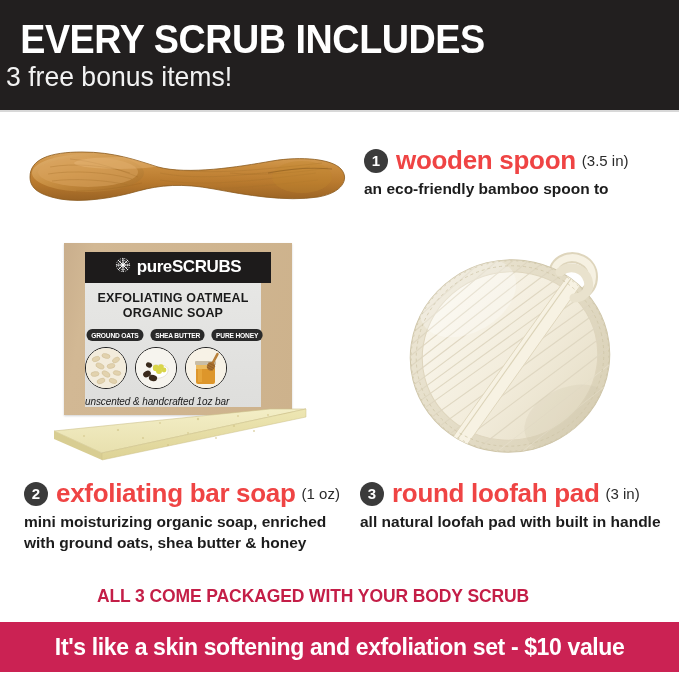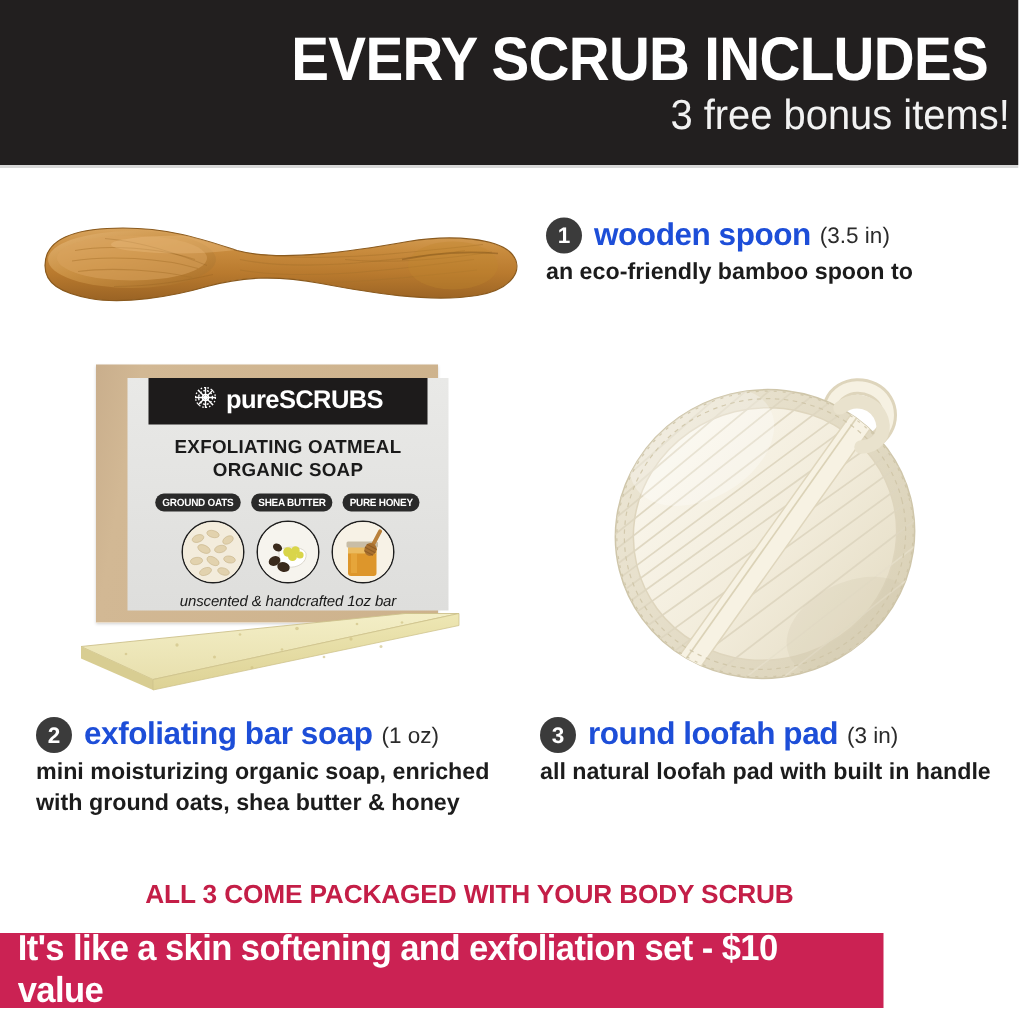--- a/index.html
+++ b/index.html
@@ -17,21 +17,21 @@
 
   
   .header {
     position: absolute;
     left: 0; top: 0;
     width: 679px;
     height: 110px;
     background: #221f1f;
     display: flex;
     flex-direction: column;
-    align-items: flex-end;
+    align-items: flex-start;
     justify-content: center;
   }
   .header-title {
     color: #ffffff;
     font-size: 41px;
     font-weight: bold;
     letter-spacing: -0.5px;
     line-height: 1;
     transform: scaleX(0.92);
     margin-bottom: 3px;
@@ -65,23 +65,23 @@
     color: #ffffff;
     font-size: 15px;
     font-weight: bold;
     display: flex;
     align-items: center;
     justify-content: center;
     margin-right: 8px;
     flex: none;
   }
   .cap-title {
-    font-size: 21px;
-    font-weight: bold;
-    color: #1d4ed8;
+    font-size: 26px;
+    font-weight: bold;
+    color: #ef4444;
     letter-spacing: -0.3px;
   }
   .cap-size {
     font-size: 15px;
     color: #2b2b2b;
     margin-left: 6px;
     font-weight: normal;
   }
   .cap-desc {
     font-size: 15.5px;
@@ -110,25 +110,24 @@
   .soap-box {
     position: absolute;
     left: 16px; top: 0;
     width: 228px; height: 172px;
     background: linear-gradient(100deg,#c9ae8c 0%, #d2b894 12%, #cdb28c 100%);
     box-shadow: 0 1px 2px rgba(0,0,0,.18);
   }
   .soap-label {
     position: absolute;
     left: 21px; top: 9px;
-    width: 214px; height: 155px;
+    width: 176px; height: 155px;
     background: linear-gradient(180deg,#e9e9e7 0%, #dededc 100%);
     display: flex;
     flex-direction: column;
-    align-items: center;
   }
   .brand-bar {
     width: 186px; height: 40px;
     background: #1d1b1b;
     display: flex;
     align-items: center;
     justify-content: center;
     gap: 6px;
   }
   .brand-mark { display: block; }
@@ -203,21 +202,21 @@
     width: 626px;
     text-align: center;
     font-size: 17.5px;
     font-weight: bold;
     color: #c41e47;
     letter-spacing: -0.1px;
   }
   .footer-bar {
     position: absolute;
     left: 0; top: 622px;
-    width: 589px; height: 50px;
+    width: 679px; height: 50px;
     background: #cb2253;
     display: flex;
     align-items: center;
     justify-content: center;
   }
   .footer-bar-text {
     color: #ffffff;
     font-size: 24px;
     font-weight: bold;
     letter-spacing: -0.4px;

